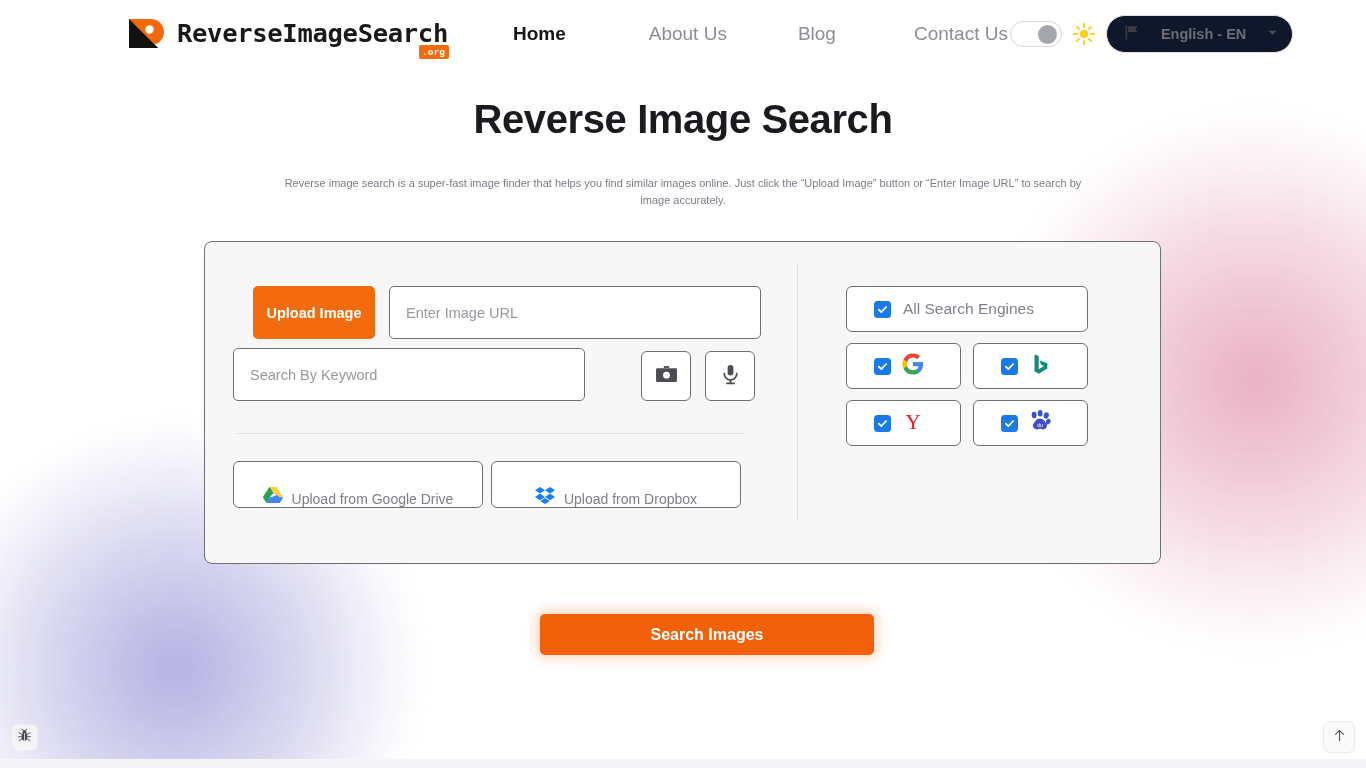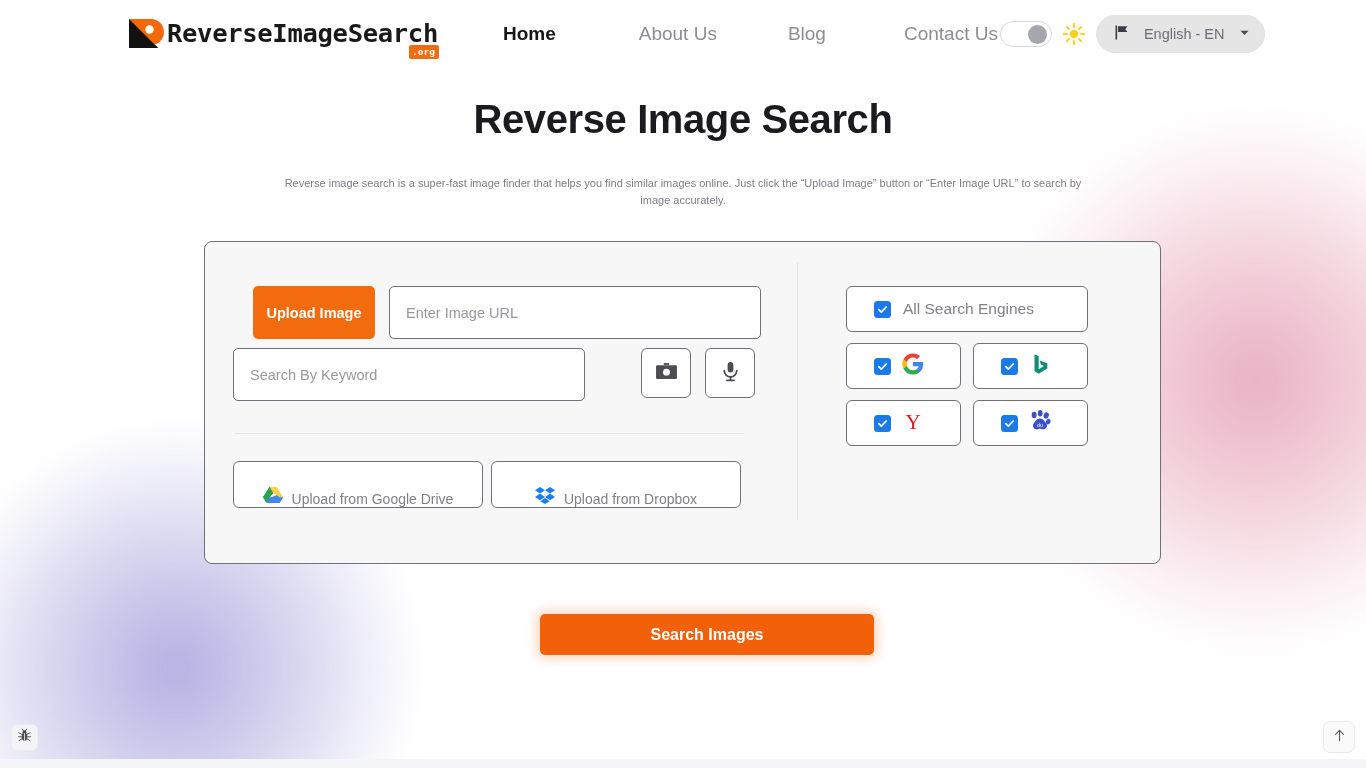--- a/index.html
+++ b/index.html
@@ -32,21 +32,21 @@
   }
 
   
   .header {
     position: absolute; top: 0; left: 0;
     width: 1366px; height: 68px;
     display: flex; align-items: center;
     z-index: 5;
   }
   .logo-wrap {
-    display: flex; align-items: center; gap: 2px;
+    display: flex; align-items: center; gap: 12px;
     margin-left: 127px;
     cursor: pointer;
     text-align: center;
   }
   .logo-mark { position: relative; width: 38px; height: 40px; flex: none; }
   .logo-text-wrap { position: relative; display: flex; align-items: flex-end; }
   .logo-text {
     font-family: "DejaVu Sans Mono", monospace;
     font-size: 25.5px; font-weight: 700; letter-spacing: -.3px;
     color: #191919; line-height: 1; white-space: nowrap;
@@ -77,24 +77,24 @@
     background: #ffffff; border: 1px solid #d7d7dd;
     position: relative; cursor: pointer; flex: none;
   }
   .theme-toggle .knob {
     position: absolute; top: 3px; left: 27px;
     width: 19px; height: 19px; border-radius: 50%;
     background: #a6a6ae;
   }
   .sun-icon { width: 24px; height: 24px; flex: none; }
   .lang-pill {
-    display: flex; align-items: center; gap: 13px;
+    display: flex; align-items: center; gap: 20px;
     height: 38px; padding: 0 13px 0 17px;
     border: 1px solid #e2e2e8; border-radius: 19px;
-    background: #e5e5e5; cursor: pointer;
+    background: #0f172a; cursor: pointer; font-weight: bold;
   }
   .lang-label { font-size: 14.5px; color: #6d6d78; white-space: nowrap; }
 
   
   .hero { position: absolute; top: 96px; left: 0; width: 1366px; text-align: center; z-index: 4; }
   .hero h1 {
     font-size: 40px; font-weight: 700; color: #1b1b1f;
     letter-spacing: -.4px; line-height: 1.15;
   }
   .hero p {
@@ -130,21 +130,21 @@
   }
   .input-url {
     width: 372px; height: 53px;
     border: 1px solid #6f6f76; border-radius: 5px;
     background: #fff; padding: 0 16px;
     font-size: 14.5px; color: #3a3a40;
     font-family: "Liberation Sans", sans-serif; outline: none;
   }
   .input-url::placeholder { color: #98989f; }
 
-  .row-2 { display: flex; align-items: flex-start; gap: 14px; margin-top: 9px; }
+  .row-2 { display: flex; align-items: flex-end; gap: 14px; margin-top: 9px; }
   .input-keyword {
     width: 352px; height: 53px;
     border: 1px solid #6f6f76; border-radius: 5px;
     background: #fff; padding: 0 16px;
     font-size: 14.5px; color: #3a3a40;
     font-family: "Liberation Sans", sans-serif; outline: none;
     margin-right: 42px;
   }
   .input-keyword::placeholder { color: #98989f; }
   .icon-btn {

